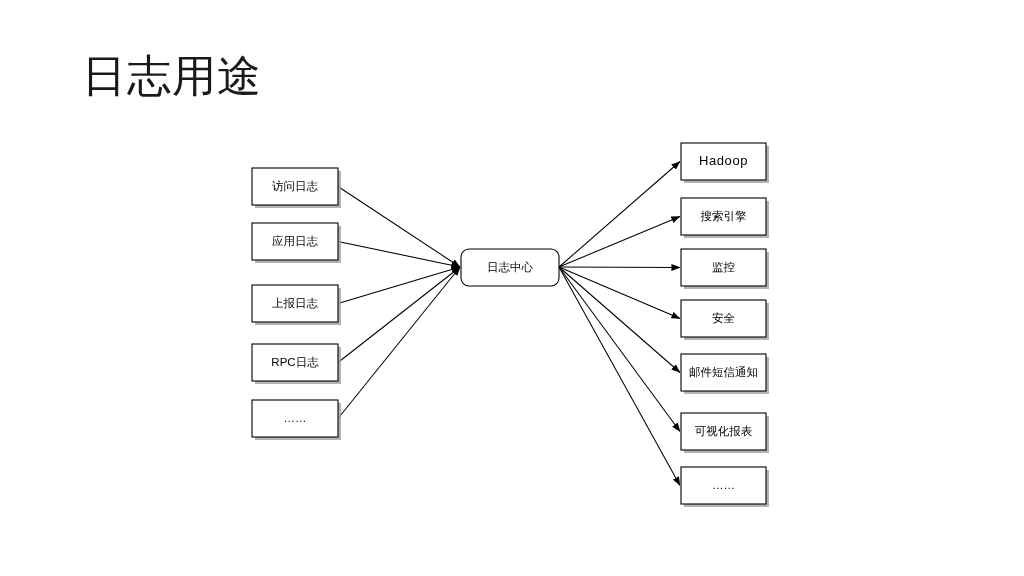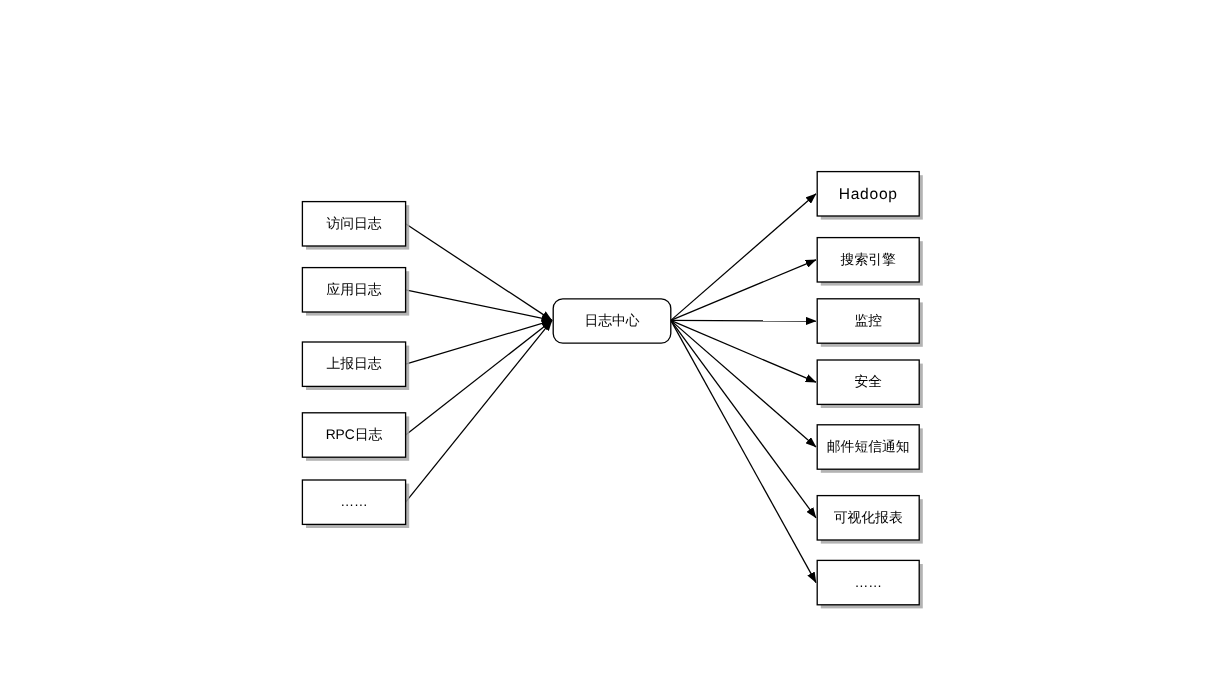--- a/index.html
+++ b/index.html
@@ -70,20 +70,21 @@
     stroke: #000000;
     stroke-width: 1.05;
     fill: none;
   }
 </style>
 </head>
 <body>
 
 <div id="slide">
 
+  <div id="slide-title">日志用途</div>
 
   <svg id="diagram" viewBox="0 0 1024 576">
     <defs>
       <marker id="arrowhead" markerWidth="9" markerHeight="7" refX="8.6" refY="3.5" orient="auto" markerUnits="userSpaceOnUse">
         <path d="M0,0 L9,3.5 L0,7 z" fill="#000000"></path>
       </marker>
     </defs>
 
     <g id="edges-in">
         <line x1="338" y1="186.5" x2="460" y2="267" class="edge" marker-end="url(#arrowhead)"></line>

